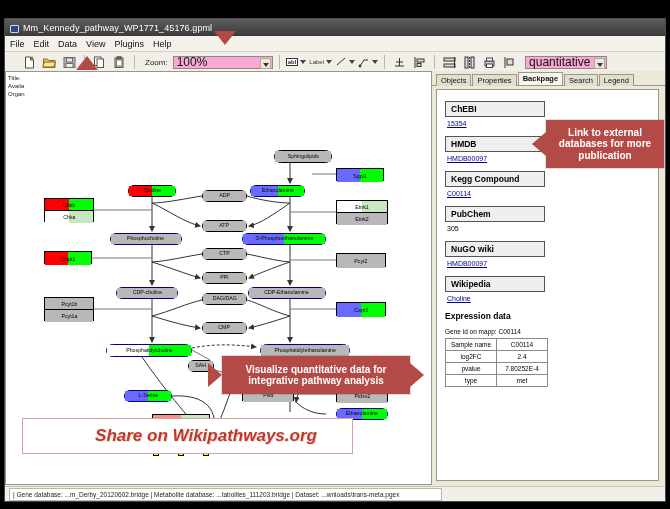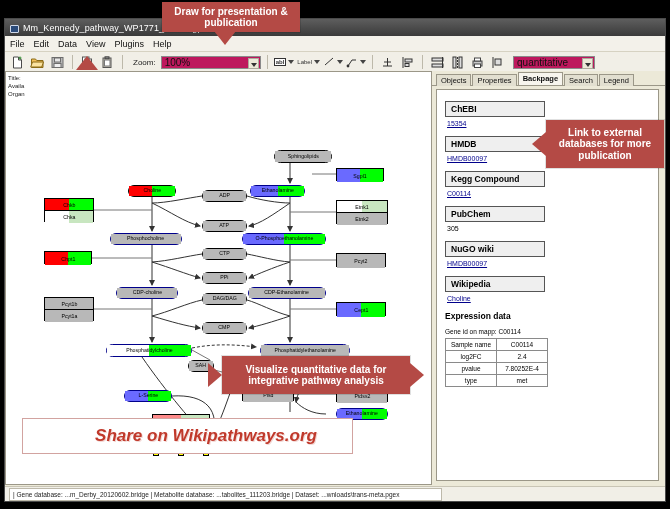--- a/index.html
+++ b/index.html
@@ -14,26 +14,26 @@
   .titlebar .tb-icon{width:10px;height:10px;margin-right:4px;position:relative;}
   .titlebar .tb-icon:before{content:"";position:absolute;left:1px;top:2px;width:7px;height:6px;
             border:1px solid #cfd8e8;background:#2b4b7a;border-radius:1px;}
   .titletext{white-space:nowrap;overflow:hidden;font-size:9px;letter-spacing:.1px;}
 
   .menubar{height:15px;background:#f3f1ea;border-bottom:1px solid #d6d2c2;
            display:flex;align-items:center;padding-left:5px;gap:9px;font-size:9px;color:#111;}
   .menubar span{cursor:default;}
 
   .toolbar{height:20px;background:#f1efe7;border-bottom:1px solid #c9c5b5;
-           display:flex;align-items:center;padding-left:4px;gap:3px;text-align:right;}
+           display:flex;align-items:center;padding-left:16px;gap:3px;text-align:right;}
   .tbtn{width:15px;height:15px;position:relative;border:1px solid transparent;border-radius:2px;}
   .tsep{width:1px;height:14px;background:#bdb9aa;margin:0 3px;}
   .zoomlabel{font-size:8px;color:#222;margin:0 2px 0 4px;}
-  .combo{height:13px;background:#be185d;border:1px solid #8a8a8a;display:flex;align-items:center;
-         font-size:10px;padding-left:3px;color:#111;position:relative;box-sizing:border-box;}
+  .combo{height:13px;background:#f9a8d4;border:1px solid #8a8a8a;display:flex;align-items:center;
+         font-size:12px;padding-left:3px;color:#111;position:relative;box-sizing:border-box;}
   .combo .arw{position:absolute;right:1px;top:1px;width:11px;height:11px;background:#ece9d8;
          border:1px solid #adaa9c;box-sizing:border-box;}
   .combo .arw:after{content:"";position:absolute;left:2px;top:4px;border-left:3px solid transparent;
          border-right:3px solid transparent;border-top:4px solid #333;}
   .zoomcombo{width:100px;}
   .viscombo{width:82px;}
   .smallcombo{display:flex;align-items:center;gap:2px;font-size:7px;color:#333;}
   .caret{width:0;height:0;border-left:3px solid transparent;border-right:3px solid transparent;
          border-top:4px solid #444;}
 
@@ -548,21 +548,20 @@
           </table>
         </div>
       </div>
     </div>
 
     <div class="statusbar">
       <div class="statusinner">| Gene database: ...m_Derby_20120602.bridge | Metabolite database: ...tabolites_111203.bridge | Dataset:  ...wnloads\trans-meta.pgex</div>
     </div>
   </div>
 
-  <div class="callout" style="left:162px;top:2px;width:138px;height:30px;font-size:10px;">Draw for presentation &amp; publication</div>
   <div class="arrow down" style="left:214px;top:31px;"></div>
 
   <div class="arrow up" style="left:76px;top:56px;"></div>
 
   <div class="callout" style="left:546px;top:120px;width:118px;height:48px;font-size:10px;padding:0 3px;box-sizing:border-box;">Link  to external databases  for more publication</div>
   <div class="arrow left" style="left:532px;top:132px;"></div>
 
   <div class="callout" style="left:222px;top:356px;width:188px;height:38px;font-size:10px;padding:0 4px;box-sizing:border-box;">Visualize quantitative data  for integrative pathway analysis</div>
   <div class="arrow right" style="left:208px;top:363px;"></div>
   <div class="arrow right" style="left:410px;top:363px;"></div>

